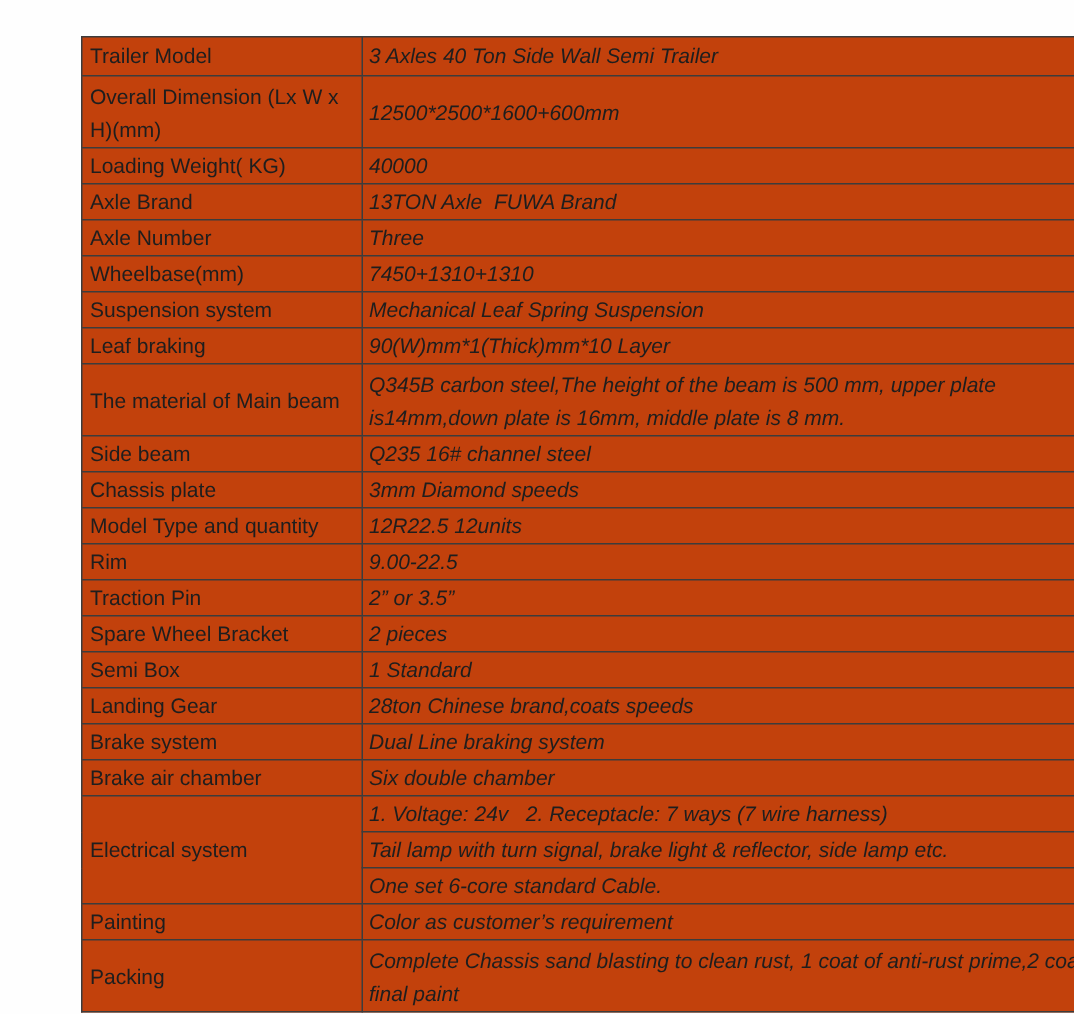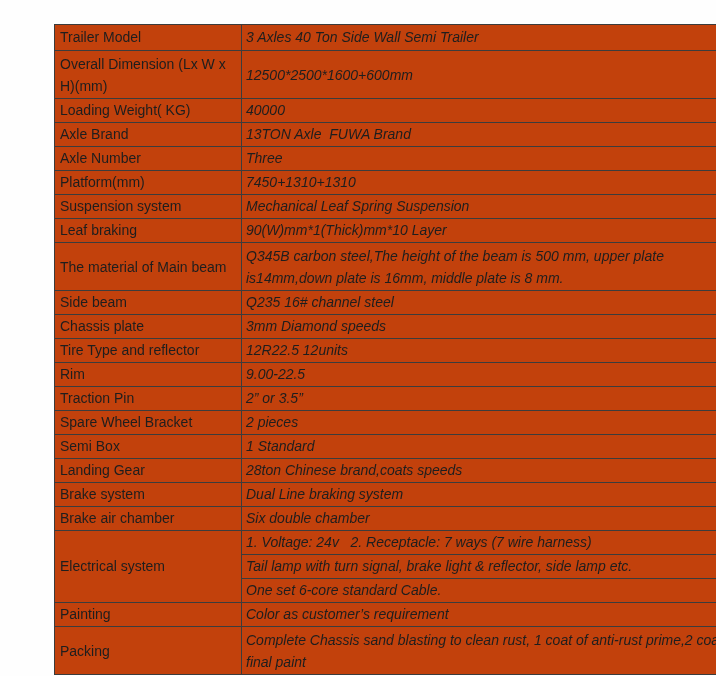--- a/index.html
+++ b/index.html
@@ -73,21 +73,21 @@
       </tr>
       <tr class="r-single">
         <td class="label-cell">Axle Brand</td>
         <td class="value-cell">13TON Axle  FUWA Brand</td>
       </tr>
       <tr class="r-single">
         <td class="label-cell">Axle Number</td>
         <td class="value-cell">Three</td>
       </tr>
       <tr class="r-single">
-        <td class="label-cell">Platform(mm)</td>
+        <td class="label-cell">Wheelbase(mm)</td>
         <td class="value-cell">7450+1310+1310</td>
       </tr>
       <tr class="r-single">
         <td class="label-cell">Suspension system</td>
         <td class="value-cell">Mechanical Leaf Spring Suspension</td>
       </tr>
       <tr class="r-single">
         <td class="label-cell">Leaf braking</td>
         <td class="value-cell">90(W)mm*1(Thick)mm*10 Layer</td>
       </tr>
@@ -97,21 +97,21 @@
       </tr>
       <tr class="r-single">
         <td class="label-cell">Side beam</td>
         <td class="value-cell">Q235 16# channel steel</td>
       </tr>
       <tr class="r-single">
         <td class="label-cell">Chassis plate</td>
         <td class="value-cell">3mm Diamond speeds</td>
       </tr>
       <tr class="r-single">
-        <td class="label-cell">Tire Type and reflector</td>
+        <td class="label-cell">Model Type and quantity</td>
         <td class="value-cell">12R22.5 12units</td>
       </tr>
       <tr class="r-single">
         <td class="label-cell">Rim</td>
         <td class="value-cell">9.00-22.5</td>
       </tr>
       <tr class="r-single">
         <td class="label-cell">Traction Pin</td>
         <td class="value-cell">2” or 3.5”</td>
       </tr>

